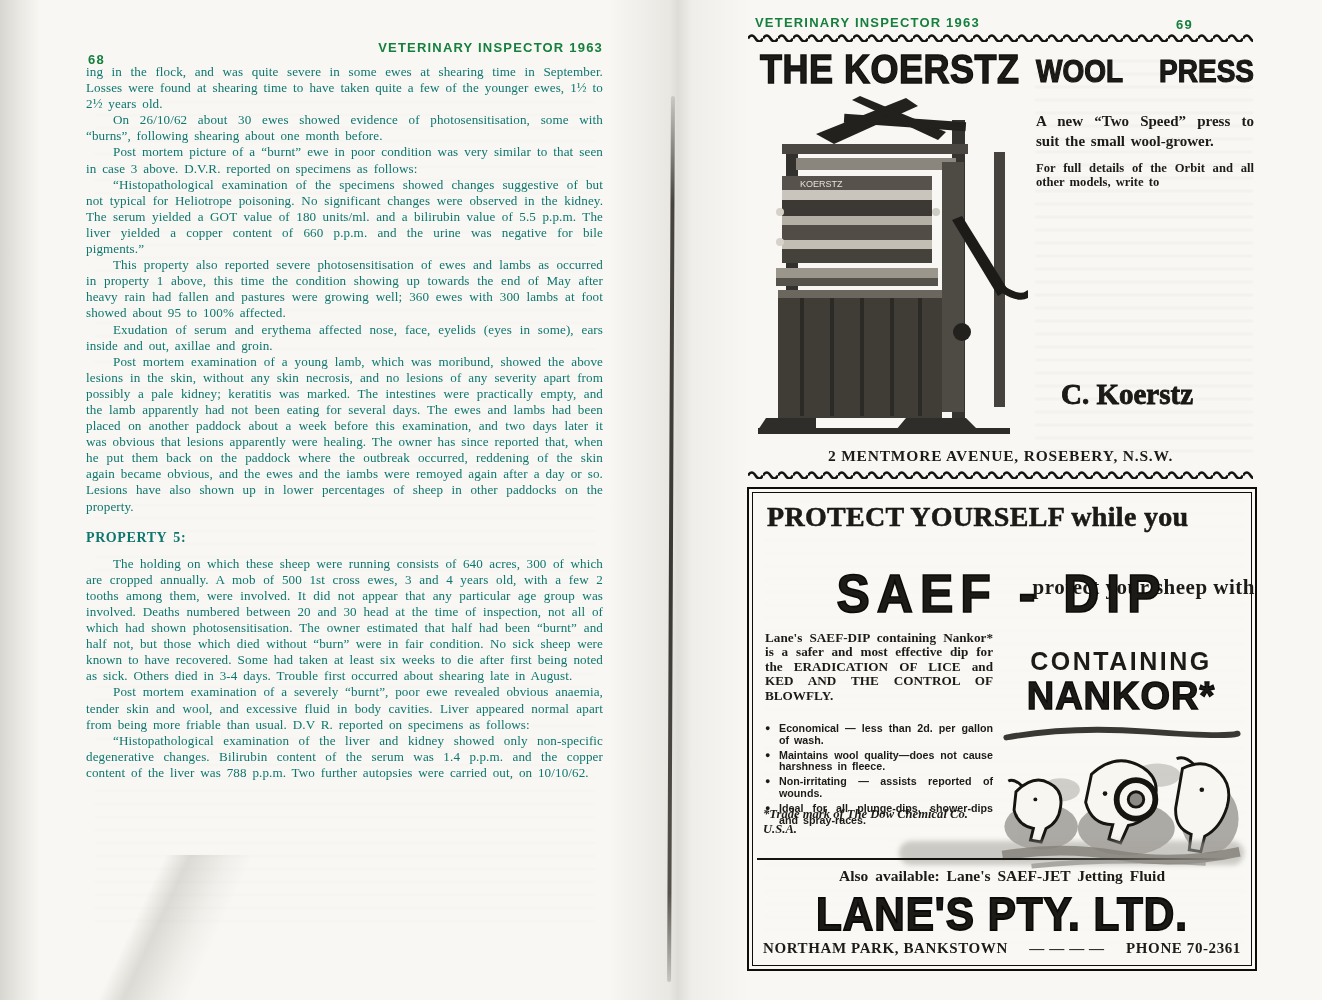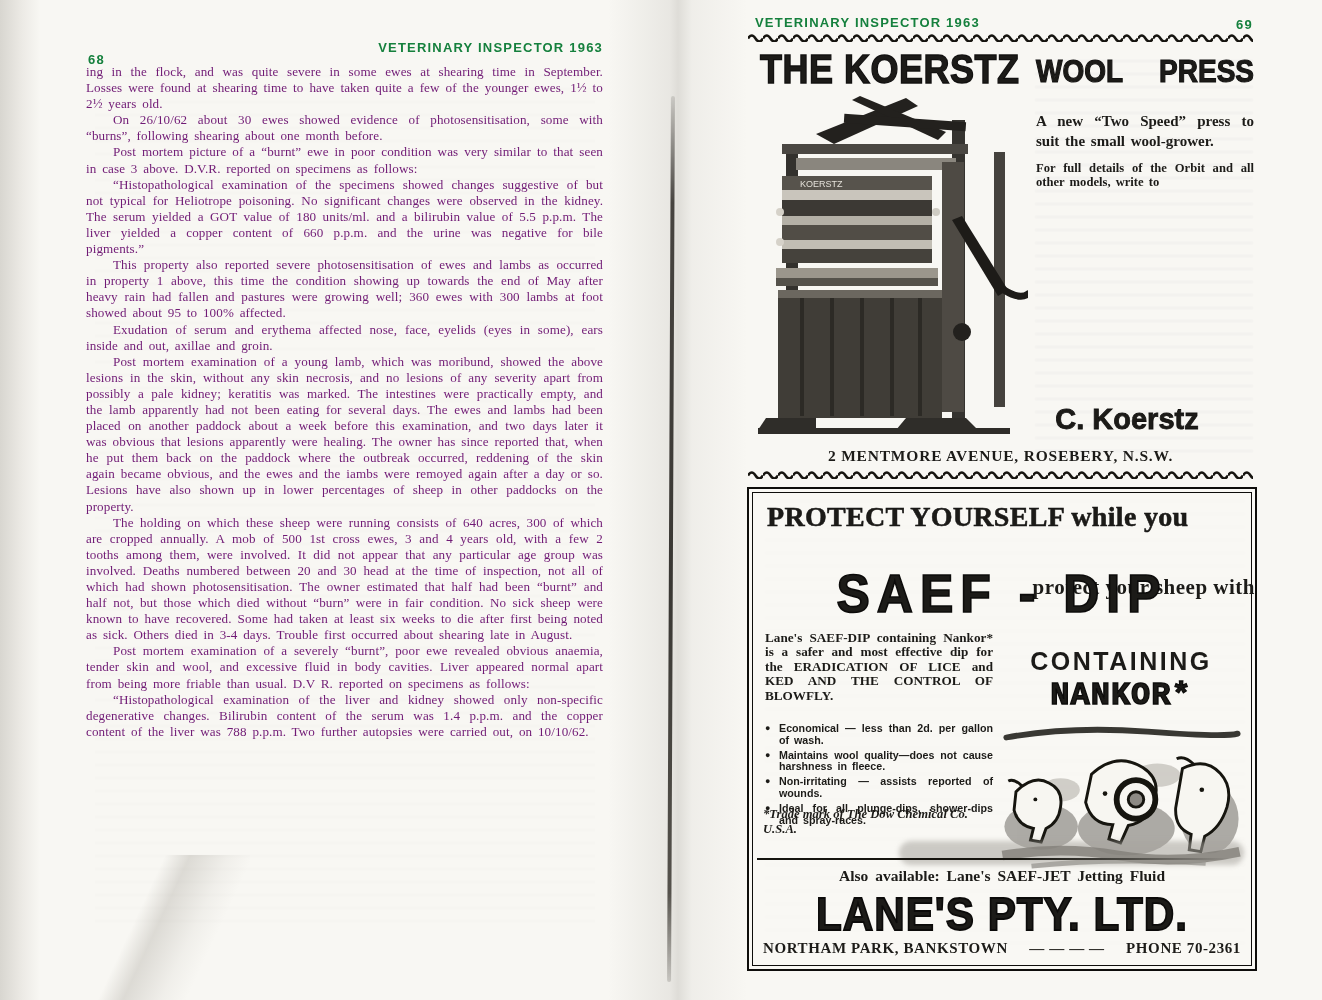--- a/index.html
+++ b/index.html
@@ -15,41 +15,41 @@
     background:linear-gradient(180deg,rgba(56,53,48,.15),#474440 12%,#393733 55%,#55524c 90%,rgba(70,66,60,.2));}
   .page-curl{position:absolute;left:0;top:855px;width:250px;height:145px;
     background:linear-gradient(115deg,rgba(0,0,0,0) 52%,rgba(110,104,92,.20) 60%,rgba(110,104,92,.06) 72%,rgba(110,104,92,0) 80%);}
   .ghost{position:absolute;pointer-events:none;filter:blur(1.1px);
     background:repeating-linear-gradient(180deg,rgba(70,68,62,.05) 0 2px,rgba(0,0,0,0) 2px 13px);}
   
   .hdr{position:absolute;font-family:"Liberation Sans",sans-serif;font-weight:700;
        font-size:13px;letter-spacing:1.2px;color:#15803d;}
   
   .colL{position:absolute;left:86px;top:64px;width:517px;font-size:13.1px;line-height:16.1px;
-        text-align:justify;word-spacing:2.4px;letter-spacing:.1px;color:#701a75;}
+        text-align:justify;word-spacing:2.4px;letter-spacing:.1px;color:#0f766e;}
   .colL p{margin:0;text-indent:27px;}
   .colL p.noindent{text-indent:0;}
   .section-heading{margin:15px 0 10px !important;text-indent:0 !important;
         font-weight:700;font-size:14px;letter-spacing:.6px;}
   
   .brandline{position:absolute;left:760px;top:46px;font-family:"Liberation Sans",sans-serif;
       font-weight:900;font-size:36px;letter-spacing:.5px;-webkit-text-stroke:1.2px #121110;
       transform:scaleY(1.12);transform-origin:top left;white-space:nowrap;}
   .machine{position:absolute;left:756px;top:92px;width:272px;height:348px;}
   .orbcol{position:absolute;left:1036px;top:48px;width:218px;}
   .orbit-name{font-size:42px;font-weight:700;text-align:center;-webkit-text-stroke:.8px #121110;
       line-height:46px;white-space:nowrap;}
   .woolpress{display:flex;justify-content:space-between;margin-top:6px;
       font-family:"Liberation Sans",sans-serif;font-weight:900;font-size:28px;
       -webkit-text-stroke:1px #121110;transform:scaleY(1.1);transform-origin:top left;}
   .orbtag{margin-top:26px;font-weight:700;font-size:15px;line-height:19.5px;text-align:justify;word-spacing:2px;}
   .orbbody{margin-top:13px;font-size:12.3px;line-height:14.1px;text-align:justify;word-spacing:3px;}
   .orbcta{margin-top:10px;font-weight:700;font-size:12.6px;line-height:14.4px;text-align:justify;word-spacing:2px;}
-  .kcompany{position:absolute;left:1000px;top:403px;width:254px;text-align:center;
-      font-family:Liberation Sans, sans-serif;font-weight:900;font-size:29px;-webkit-text-stroke:.8px #121110;}
+  .kcompany{position:absolute;left:1000px;top:378px;width:254px;text-align:center;
+      font-family:Liberation Serif, serif;font-weight:900;font-size:29px;-webkit-text-stroke:.8px #121110;}
   .kaddress{position:absolute;left:748px;top:447px;width:505px;text-align:center;
       font-weight:700;font-size:15.5px;letter-spacing:.8px;}
   .wavy{position:absolute;}
   
   .saef-box{position:absolute;left:747px;top:487px;width:506px;height:480px;
       border:2.5px solid #0e0d0b;background:rgba(250,249,245,.6);}
   .saef-inner{position:absolute;inset:3px;border:1.5px solid #0e0d0b;}
   .saef-h1{position:absolute;left:18px;top:12px;font-weight:700;font-size:28px;
       -webkit-text-stroke:.5px #121110;letter-spacing:.3px;white-space:nowrap;}
   .saef-h2{position:absolute;left:0;top:50px;width:100%;text-align:right;
@@ -61,21 +61,21 @@
       font-size:13.2px;line-height:14.4px;text-align:justify;word-spacing:1.5px;}
   .saef-bullets{position:absolute;left:16px;top:234px;width:228px;
       font-family:"Liberation Sans",sans-serif;font-weight:700;font-size:10.7px;line-height:11.8px;}
   .bullet{display:flex;margin-bottom:3px;}
   .bullet .dot{width:14px;flex:0 0 14px;font-size:9px;line-height:11.8px;}
   .bullet .bt{text-align:justify;word-spacing:2px;}
   .saef-tm{position:absolute;left:14px;top:318px;width:240px;font-style:italic;font-weight:700;
       font-size:12.6px;line-height:15px;}
   .saef-right{position:absolute;left:252px;top:158px;width:240px;text-align:center;}
   .containing{font-family:"Liberation Sans",sans-serif;font-weight:700;font-size:25px;letter-spacing:2.5px;}
-  .nankor{font-family:Liberation Mono, monospace;font-weight:900;font-size:32px;line-height:40px;
+  .nankor{font-family:Liberation Sans, sans-serif;font-weight:900;font-size:38px;line-height:40px;
       letter-spacing:1px;text-align:center;-webkit-text-stroke:1.3px #0c0b0a;}
   .sheep{margin-top:6px;}
   .wash{position:absolute;left:150px;top:352px;width:345px;height:24px;background:#a7a49e;
       opacity:.55;border-radius:12px;filter:blur(2.5px);}
   .thinrule{position:absolute;left:8px;top:369px;width:475px;height:2px;
       background:linear-gradient(90deg,#15140f 0 55%,#4c4a45 78%,rgba(76,74,69,0));}
   .also{position:absolute;left:0;top:378px;width:100%;text-align:center;font-weight:700;font-size:15.5px;word-spacing:3px;}
   .lanes{position:absolute;left:0;top:400px;width:100%;text-align:center;
       font-family:"Liberation Sans",sans-serif;font-weight:900;font-size:44px;line-height:48px;
       -webkit-text-stroke:1.7px #0c0b0a;letter-spacing:1px;transform:scale(.96,1.04);transform-origin:top center;}
@@ -98,32 +98,33 @@
     <div class="hdr" style="left:86px;top:40px;width:517px;text-align:right">VETERINARY INSPECTOR 1963</div>
 
     <div class="colL">
       <p class="noindent">ing in the flock, and was quite severe in some ewes at shearing time in September.  Losses were found at shearing time to have taken quite a few of the younger ewes, 1½ to 2½ years old.</p>
       <p>On 26/10/62 about 30 ewes showed evidence of photosensitisation, some with “burns”, following shearing about one month before.</p>
       <p>Post mortem picture of a “burnt” ewe in poor condition was very similar to that seen in case 3 above.  D.V.R. reported on specimens as follows:</p>
       <p>“Histopathological examination of the specimens showed changes suggestive of but not typical for Heliotrope poisoning.  No significant changes were observed in the kidney.  The serum yielded a GOT value of 180 units/ml. and a bilirubin value of 5.5 p.p.m. The liver yielded a copper content of 660 p.p.m. and the urine was negative for bile pigments.”</p>
       <p>This property also reported severe photosensitisation of ewes and lambs as occurred in property 1 above, this time the condition showing up towards the end of May after heavy rain had fallen and pastures were growing well; 360 ewes with 300 lambs at foot showed about 95 to 100% affected.</p>
       <p>Exudation of serum and erythema affected nose, face, eyelids (eyes in some), ears inside and out, axillae and groin.</p>
       <p>Post mortem examination of a young lamb, which was moribund, showed the above lesions in the skin, without any skin necrosis, and no lesions of any severity apart from possibly a pale kidney; keratitis was marked.  The intestines were practically empty, and the lamb apparently had not been eating for several days.  The ewes and lambs had been placed on another paddock about a week before this examination, and two days later it was obvious that lesions apparently were healing.  The owner has since reported that, when he put them back on the paddock where the outbreak occurred, reddening of the skin again became obvious, and the ewes and the iambs were remoyed again after a day or so.  Lesions have also shown up in lower percentages of sheep in other paddocks on the property.</p>
+      <p class="section-heading">PROPERTY 5:</p>
       <p>The holding on which these sheep were running consists of 640 acres, 300 of which are cropped annually.  A mob of 500 1st cross ewes, 3 and 4 years old, with a few 2 tooths among them, were involved.  It did not appear that any particular age group was involved.  Deaths numbered between 20 and 30 head at the time of inspection, not all of which had shown photosensitisation. The owner estimated that half had been “burnt” and half not, but those which died without “burn” were in fair condition.  No sick sheep were known to have recovered.  Some had taken at least six weeks to die after first being noted as sick.  Others died in 3-4 days.  Trouble first occurred about shearing late in August.</p>
       <p>Post mortem examination of a severely “burnt”, poor ewe revealed obvious anaemia, tender skin and wool, and excessive fluid in body cavities.  Liver appeared normal apart from being more friable than usual.  D.V R. reported on specimens as follows:</p>
       <p>“Histopathological examination of the liver and kidney showed only non-specific degenerative changes.  Bilirubin content of the serum was 1.4 p.p.m. and the copper content of the liver was 788 p.p.m.  Two further autopsies were carried out, on 10/10/62.</p>
     </div>
   </div>
 
   <div class="gutter-line"></div>
   <div class="page-curl"></div>
 
   <div>
     <div class="hdr" style="left:755px;top:15px">VETERINARY INSPECTOR 1963</div>
-    <div class="hdr" style="left:1236px;top:17px">69</div>
+    <div class="hdr" style="left:1176px;top:17px">69</div>
 
     <svg class="wavy" style="left:748px;top:31px" width="505" height="11">
       <defs>
         <pattern id="wv" width="15" height="11" patternUnits="userSpaceOnUse">
           <path d="M0 7.5 Q 3.75 1.5 7.5 7.5 T 15 7.5" fill="none" stroke="#16140f" stroke-width="2.5"></path>
         </pattern>
       </defs>
       <rect width="505" height="11" fill="url(#wv)"></rect>
     </svg>
 

